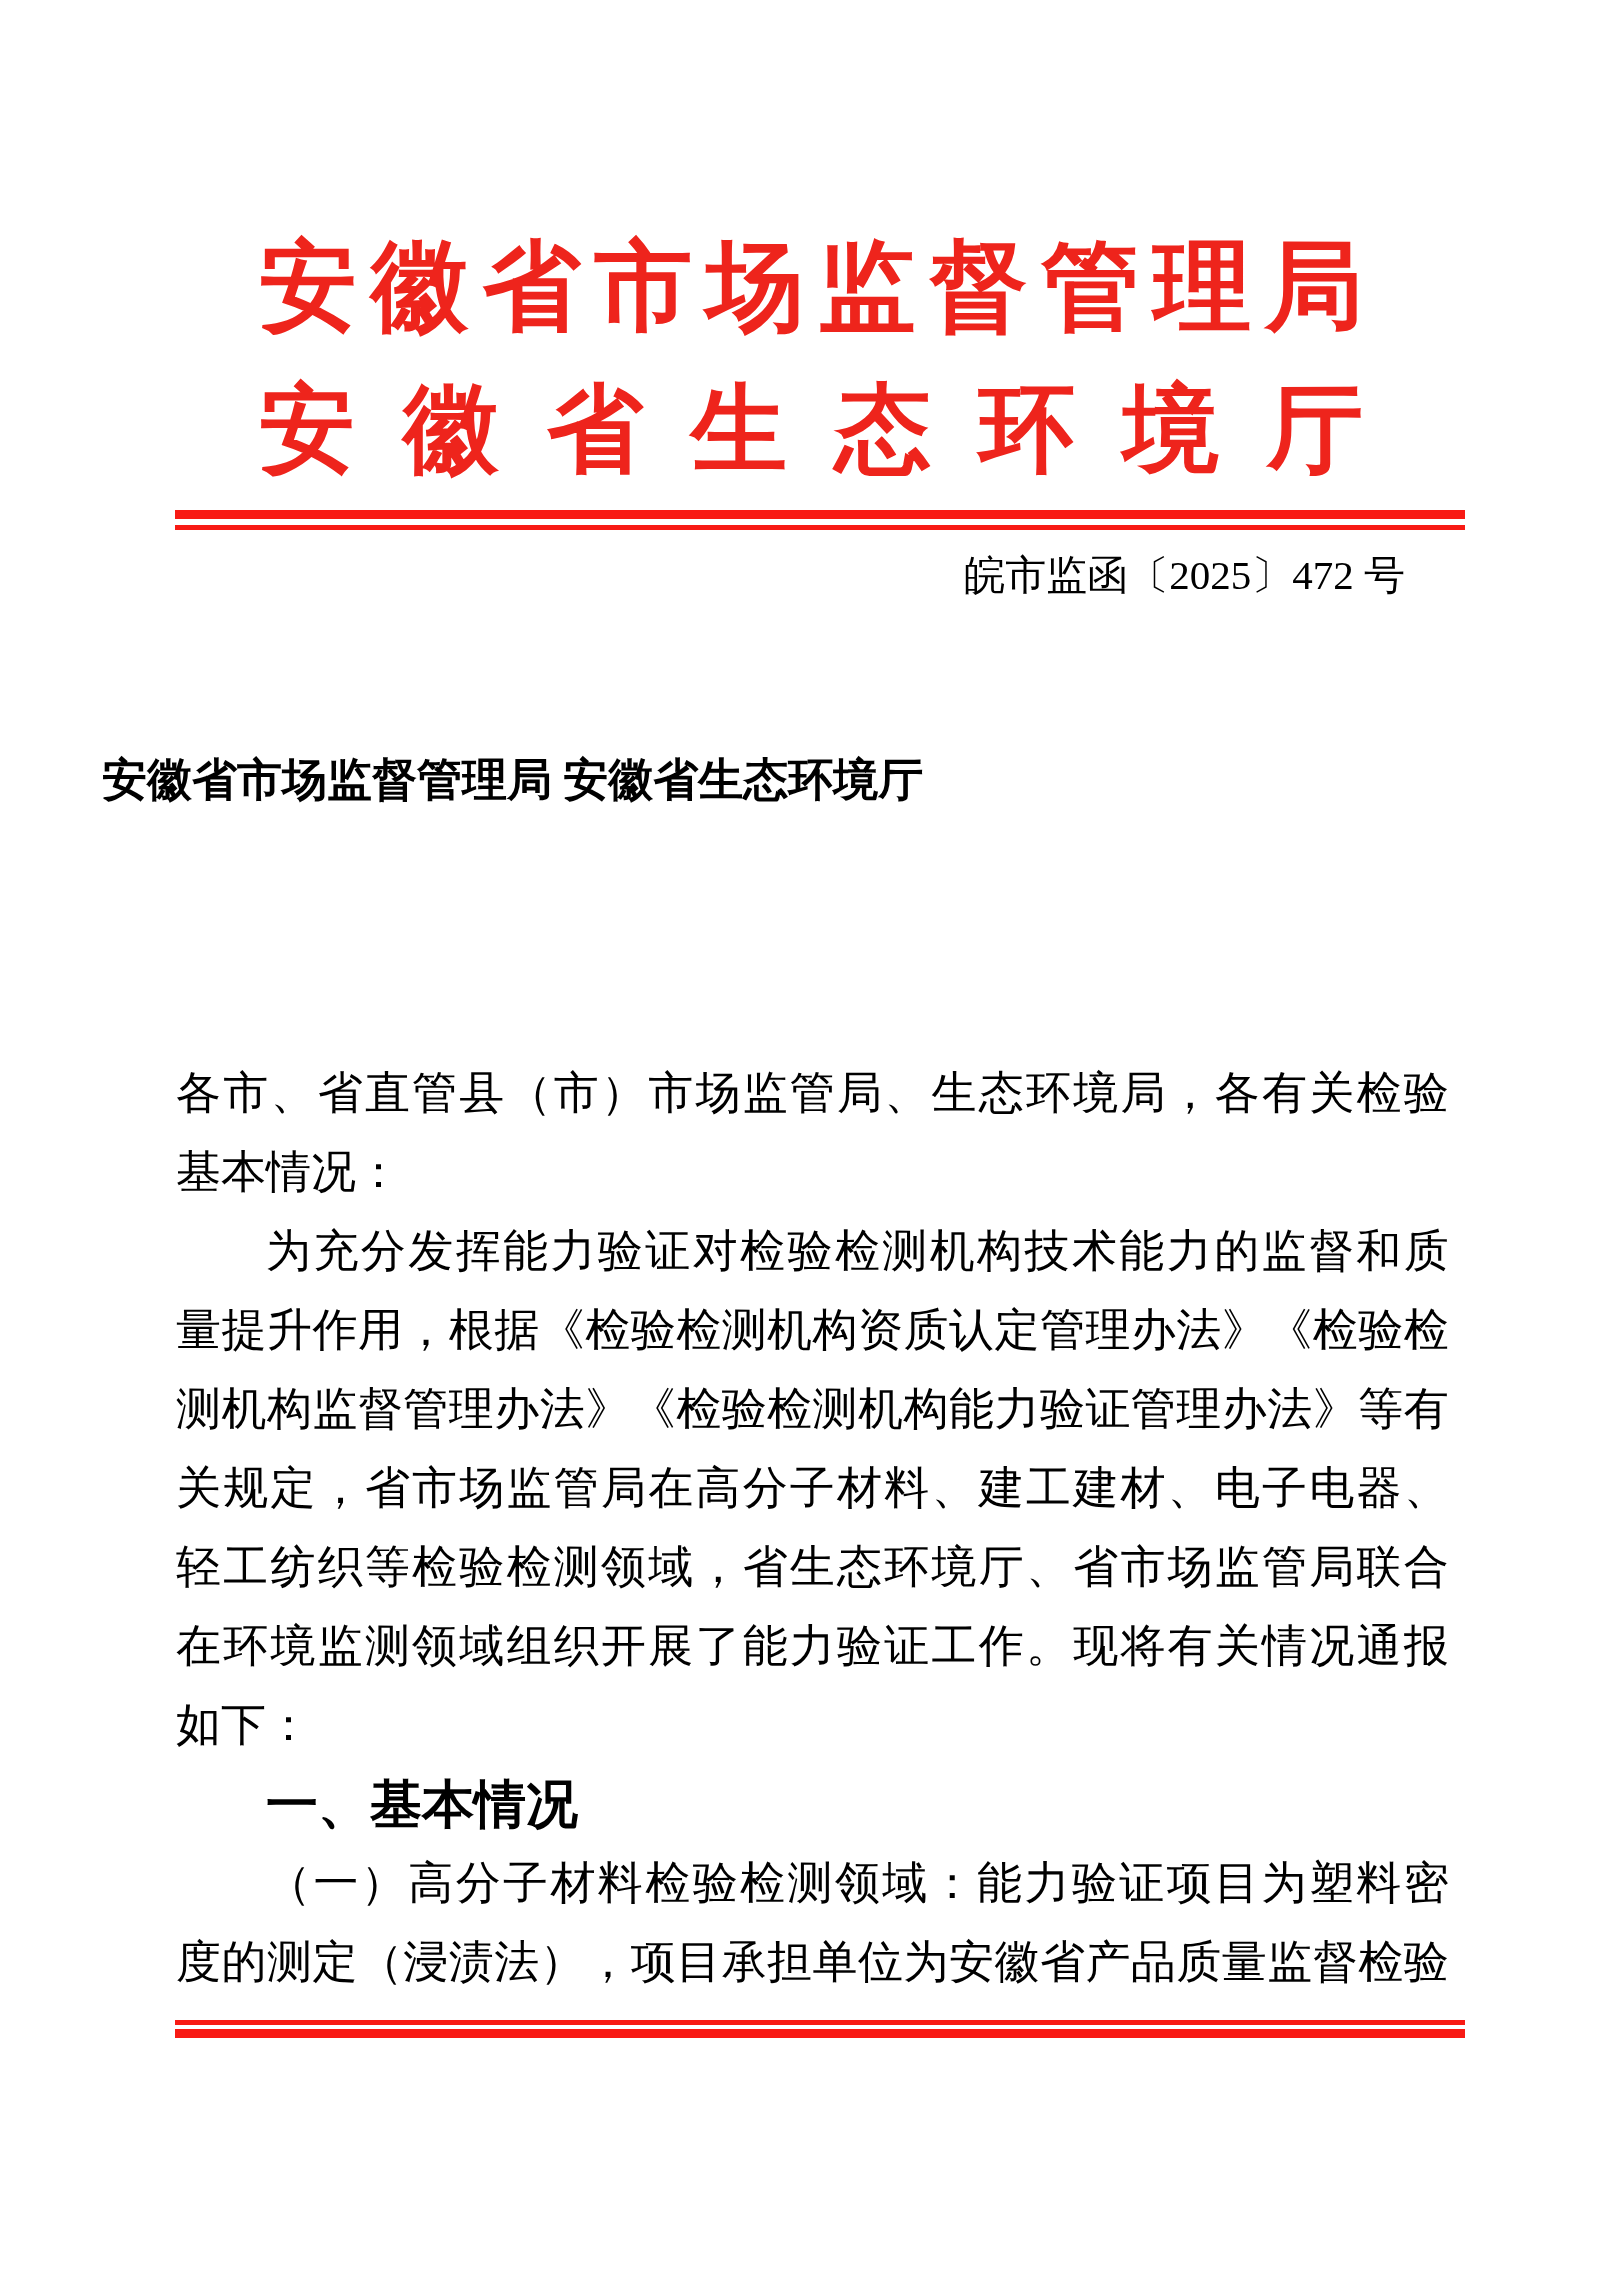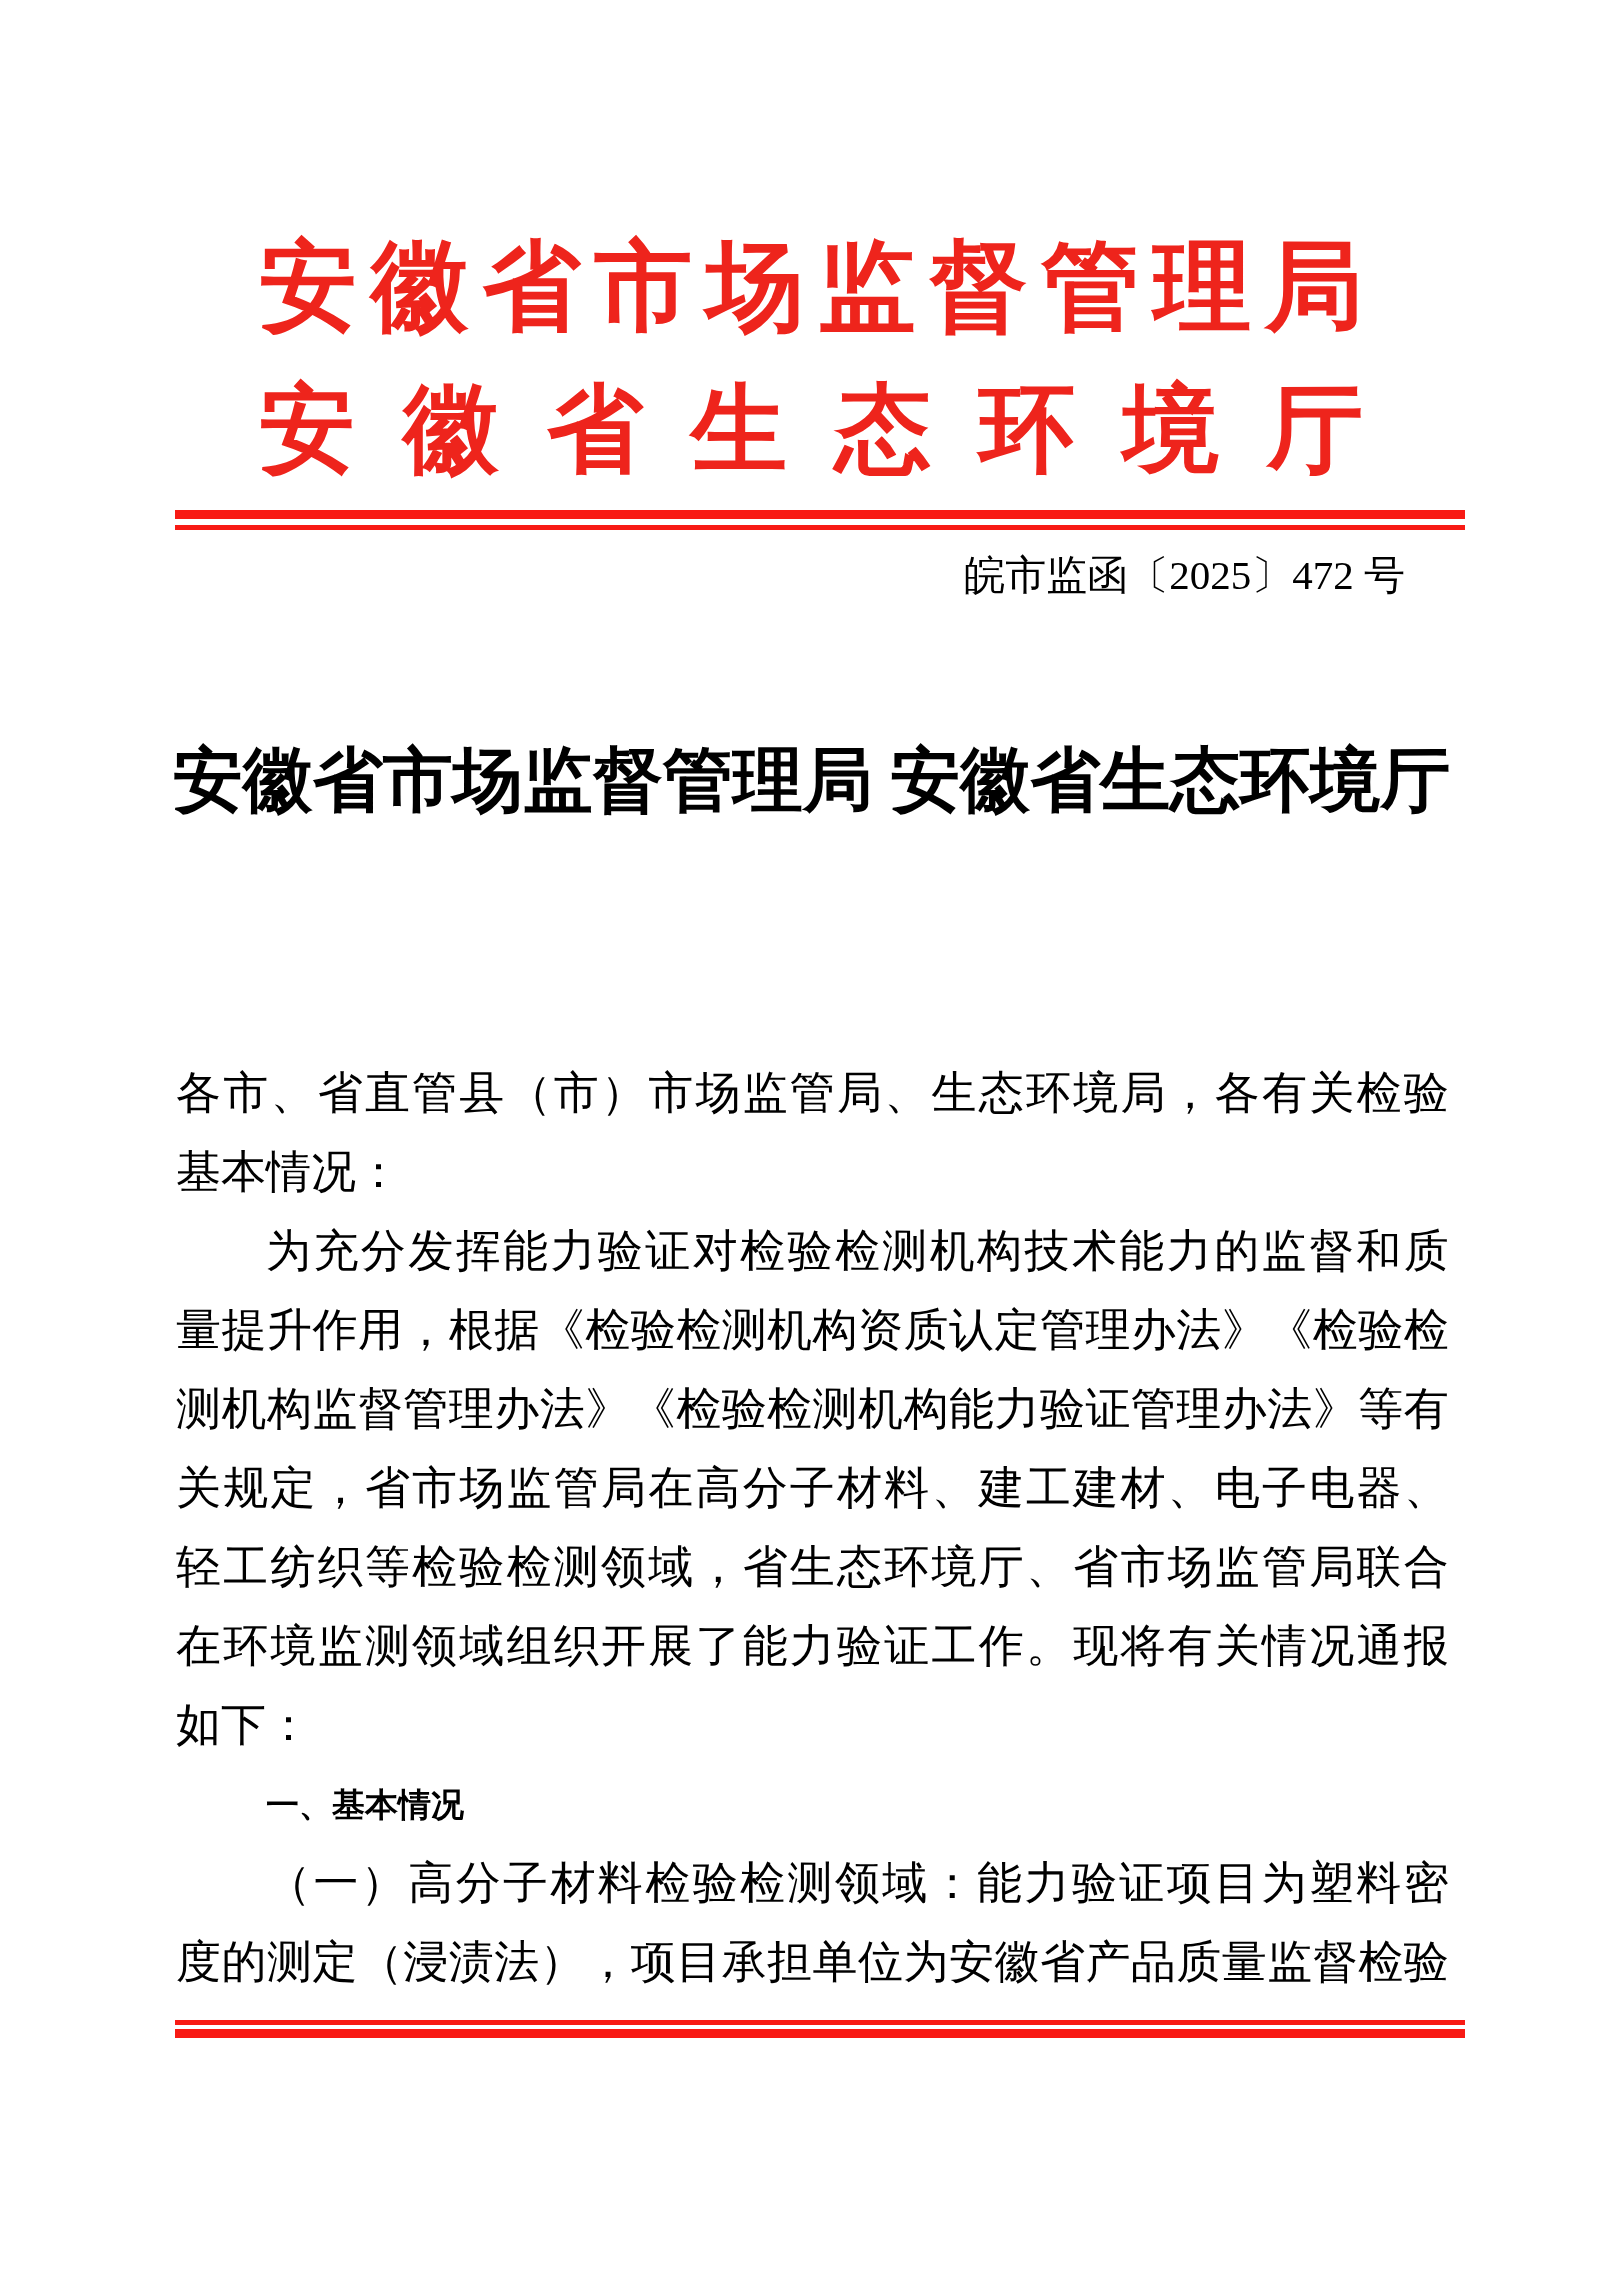--- a/index.html
+++ b/index.html
@@ -39,32 +39,32 @@
     top:551px;left:160px;width:1245px;
     text-align:right;
     font-size:41px;line-height:48px;
     white-space:pre;
   }
 
   
   .title-block{top:740px;left:102px;width:1419px;}
   .title-line{
     height:81px;line-height:81px;
-    text-align:center;
-    font-size:70px;font-weight:700;
+    text-align:left;
+    font-size:45px;font-weight:700;
     white-space:pre;
   }
 
   
   .body-block{top:1054px;left:176px;width:1273px;font-size:45px;}
   .bline{height:79px;line-height:79px;white-space:pre;}
   .bline.indent{padding-left:90px;}
   .bline.heading{
     font-family:"Liberation Sans","DejaVu Sans",sans-serif;
-    font-weight:700;font-size:33px;
+    font-weight:700;font-size:52px;
   }
 </style>
 </head>
 <body>
 
 <div class="page">
 
   <div class="abs org char-justify" id="org1">
       <span>安</span>
       <span>徽</span>

